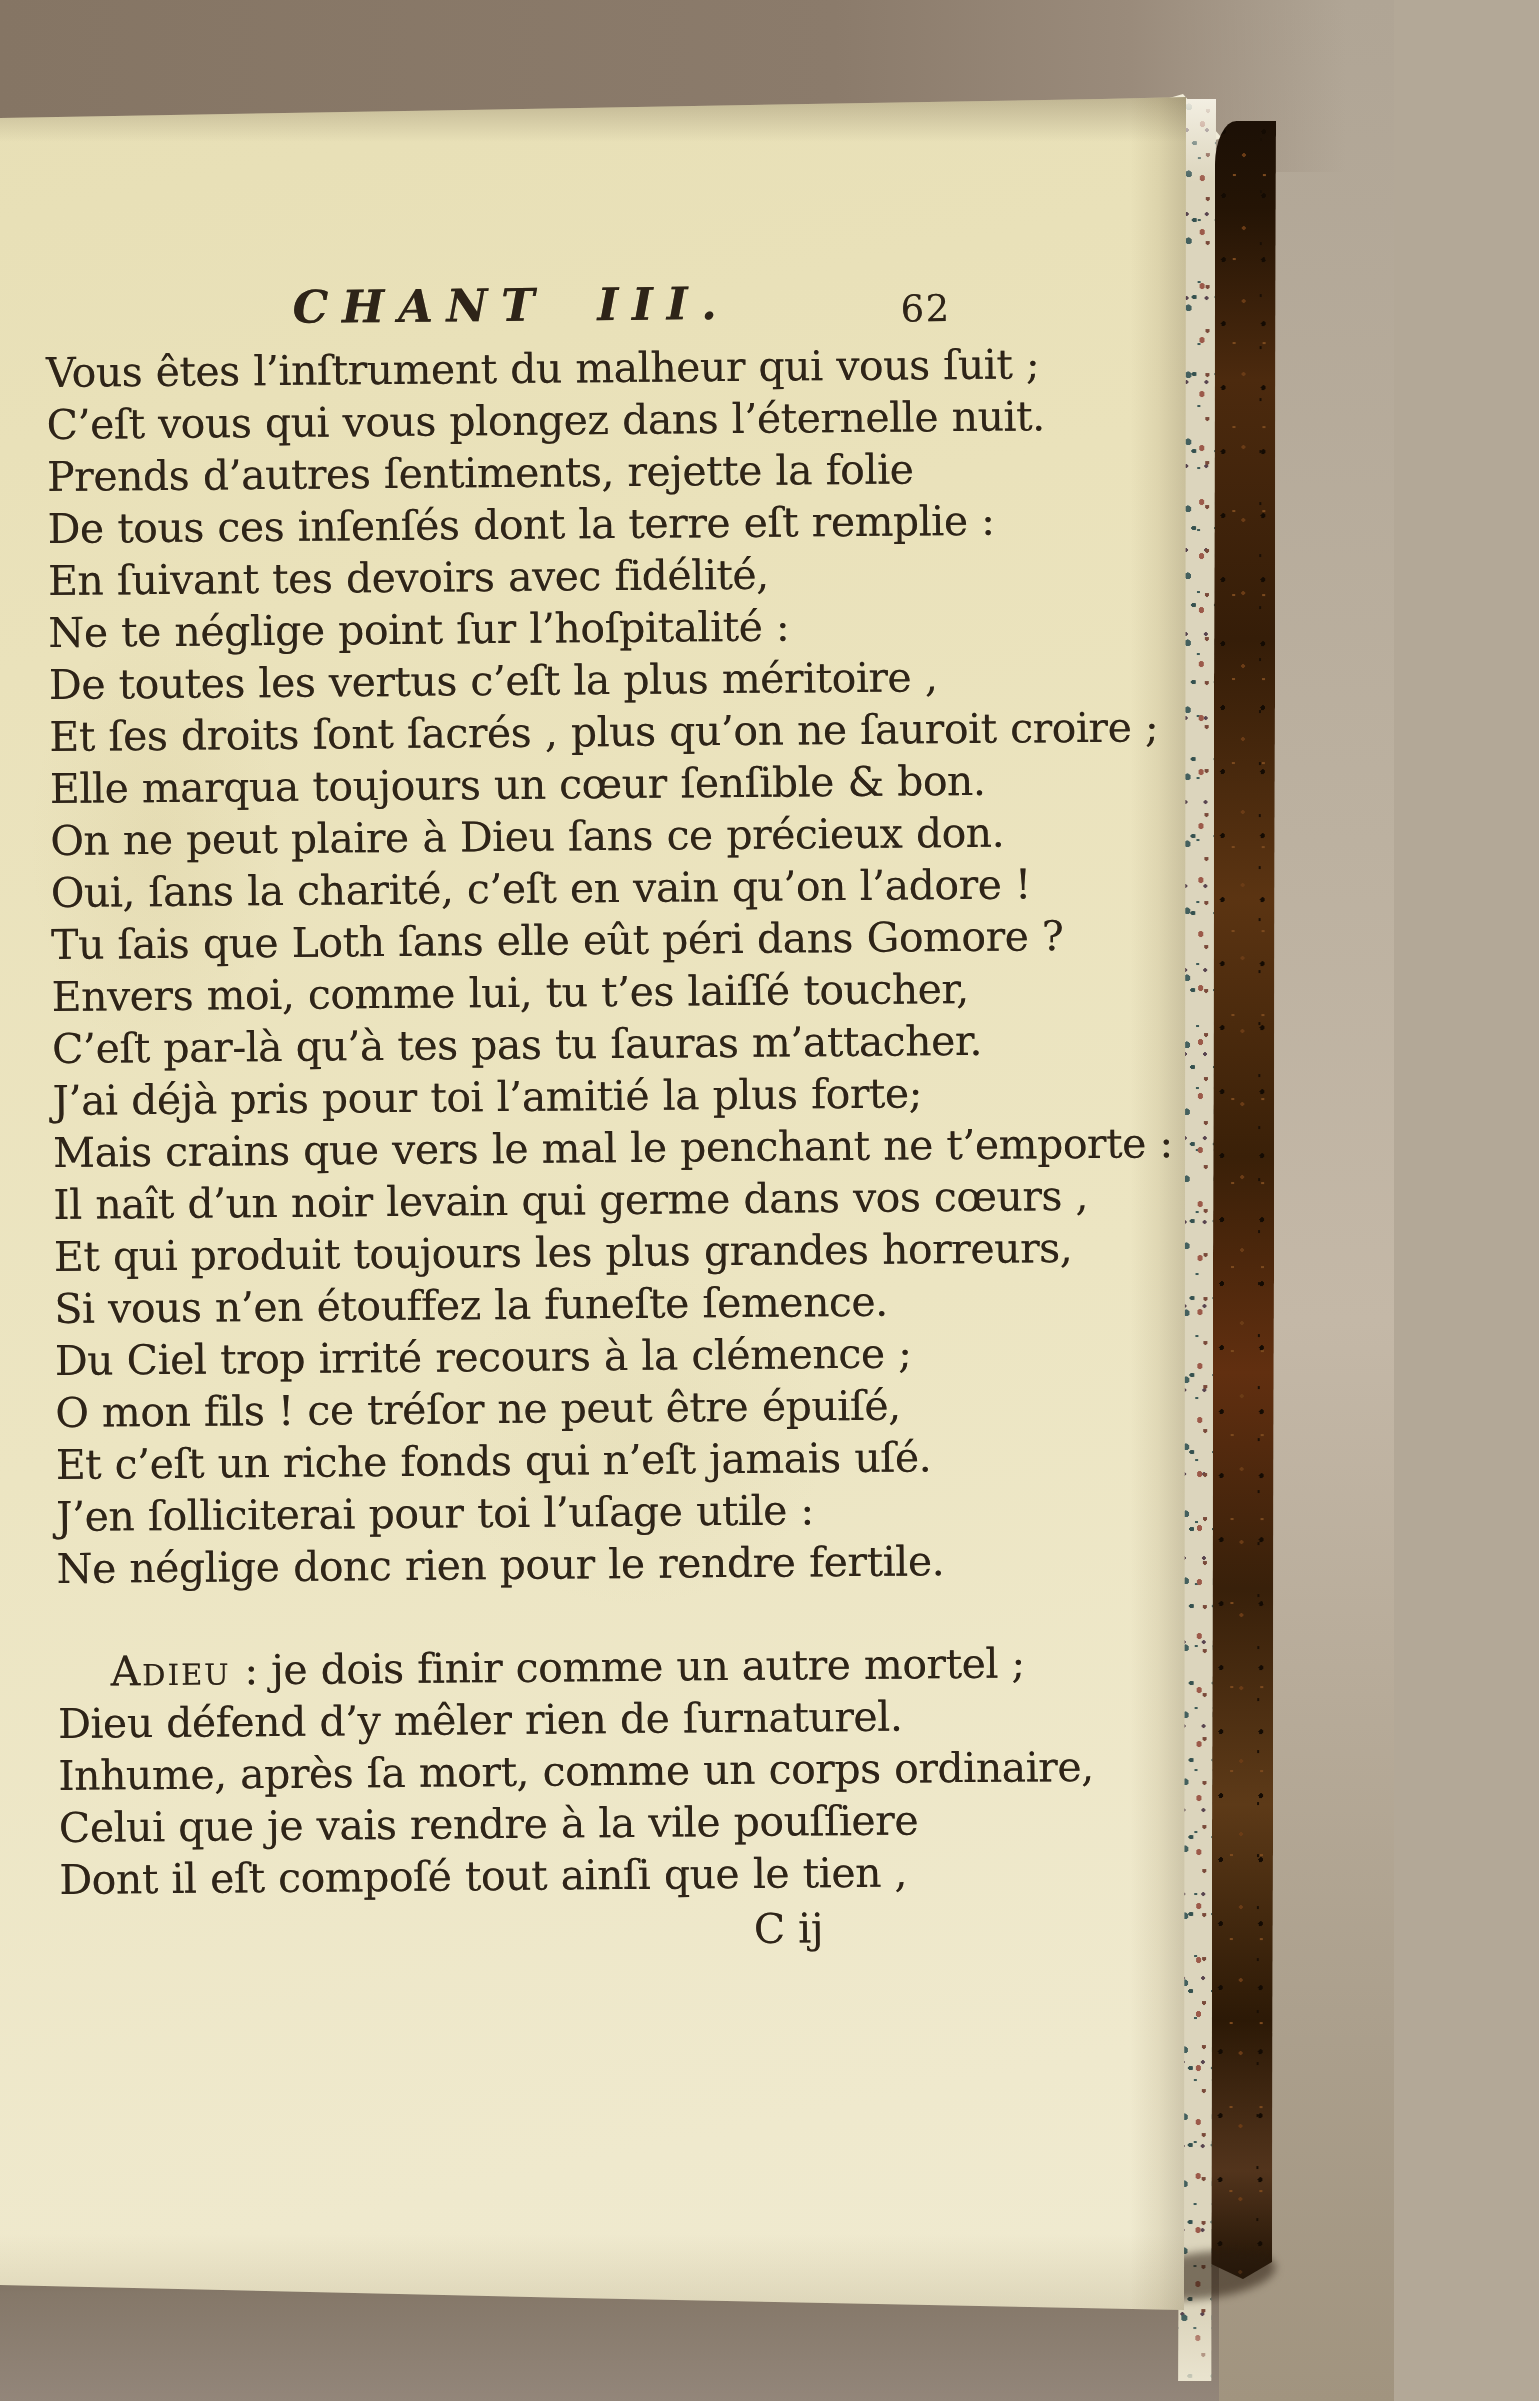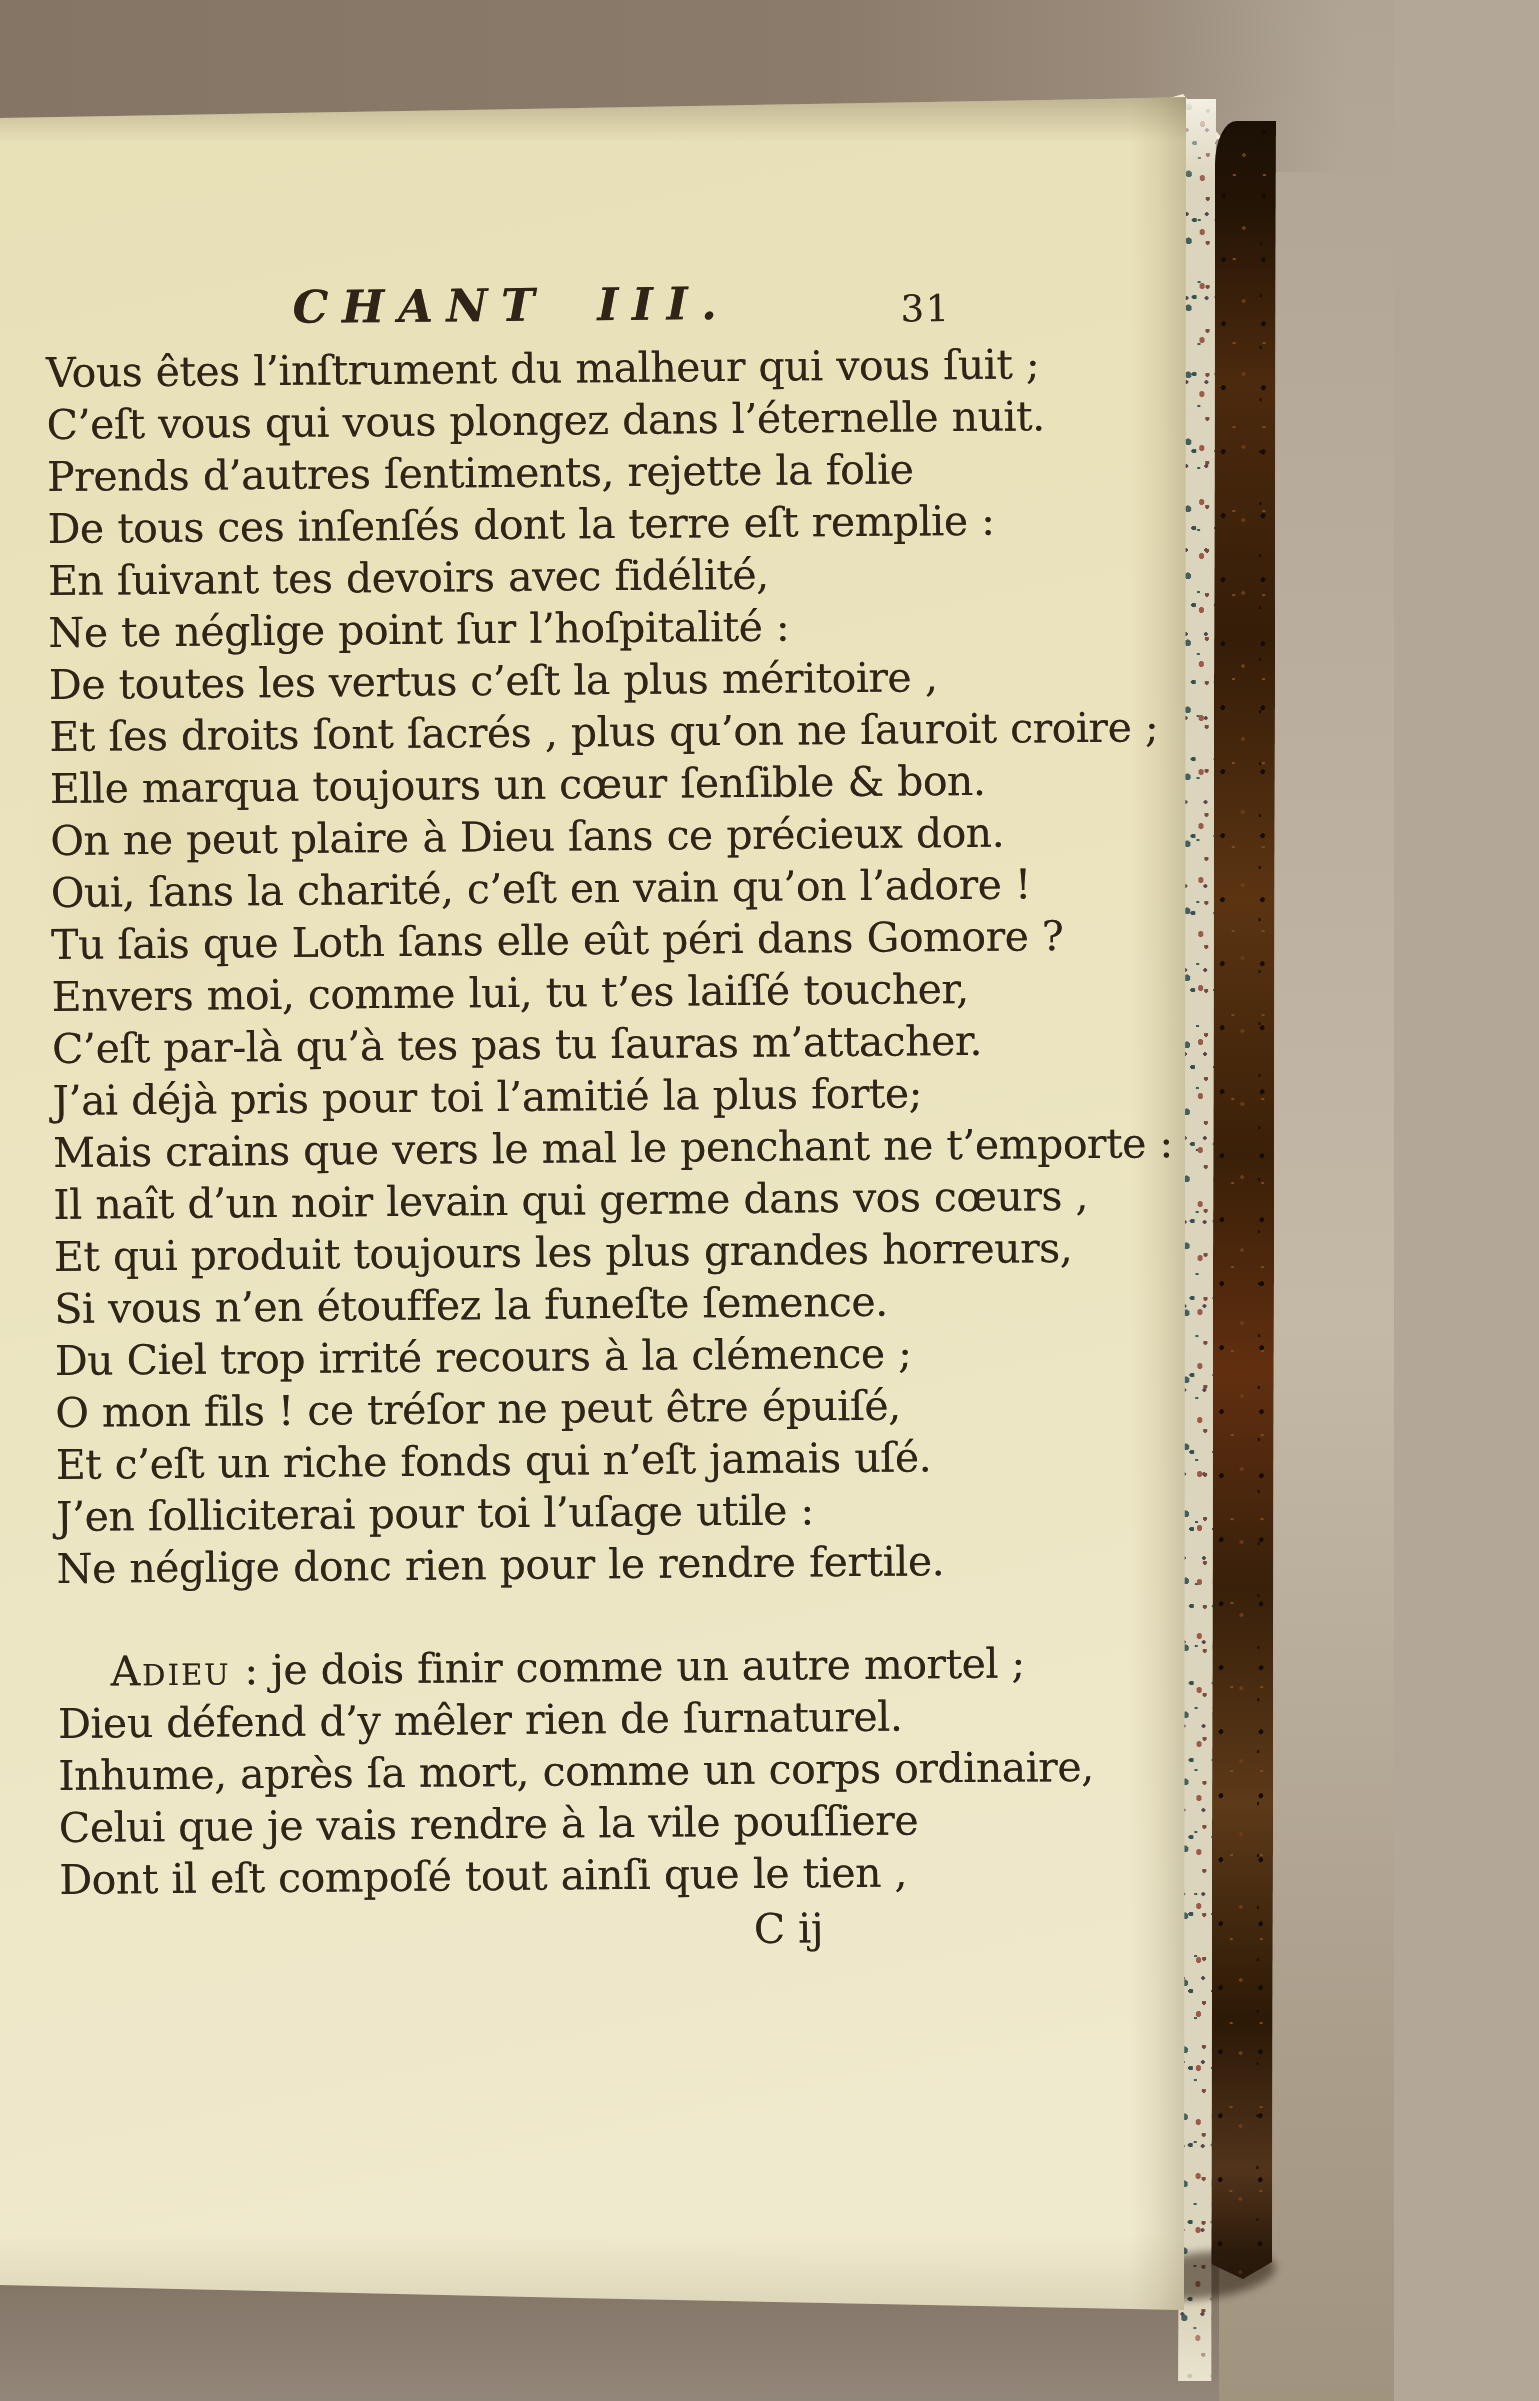--- a/index.html
+++ b/index.html
@@ -148,21 +148,21 @@
 
   <div class="page">
     <div class="page-top-shade"></div>
     <div class="page-right-shade"></div>
     <div class="page-bottom-shade"></div>
     <div class="page-blotch-1"></div>
     <div class="page-blotch-2"></div>
 
     <div class="text-tilt">
       <div class="running-head">CHANT III.</div>
-      <div class="page-number">31</div>
+      <div class="page-number">62</div>
 
       <div class="poem">
         <div class="line">Vous êtes l’inſtrument du malheur qui vous ſuit ;</div>
         <div class="line">C’eſt vous qui vous plongez dans l’éternelle nuit.</div>
         <div class="line">Prends d’autres ſentiments, rejette la folie</div>
         <div class="line">De tous ces inſenſés dont la terre eſt remplie :</div>
         <div class="line">En ſuivant tes devoirs avec fidélité,</div>
         <div class="line">Ne te néglige point ſur l’hoſpitalité :</div>
         <div class="line">De toutes les vertus c’eſt la plus méritoire ,</div>
         <div class="line">Et ſes droits ſont ſacrés , plus qu’on ne ſauroit croire ;</div>

